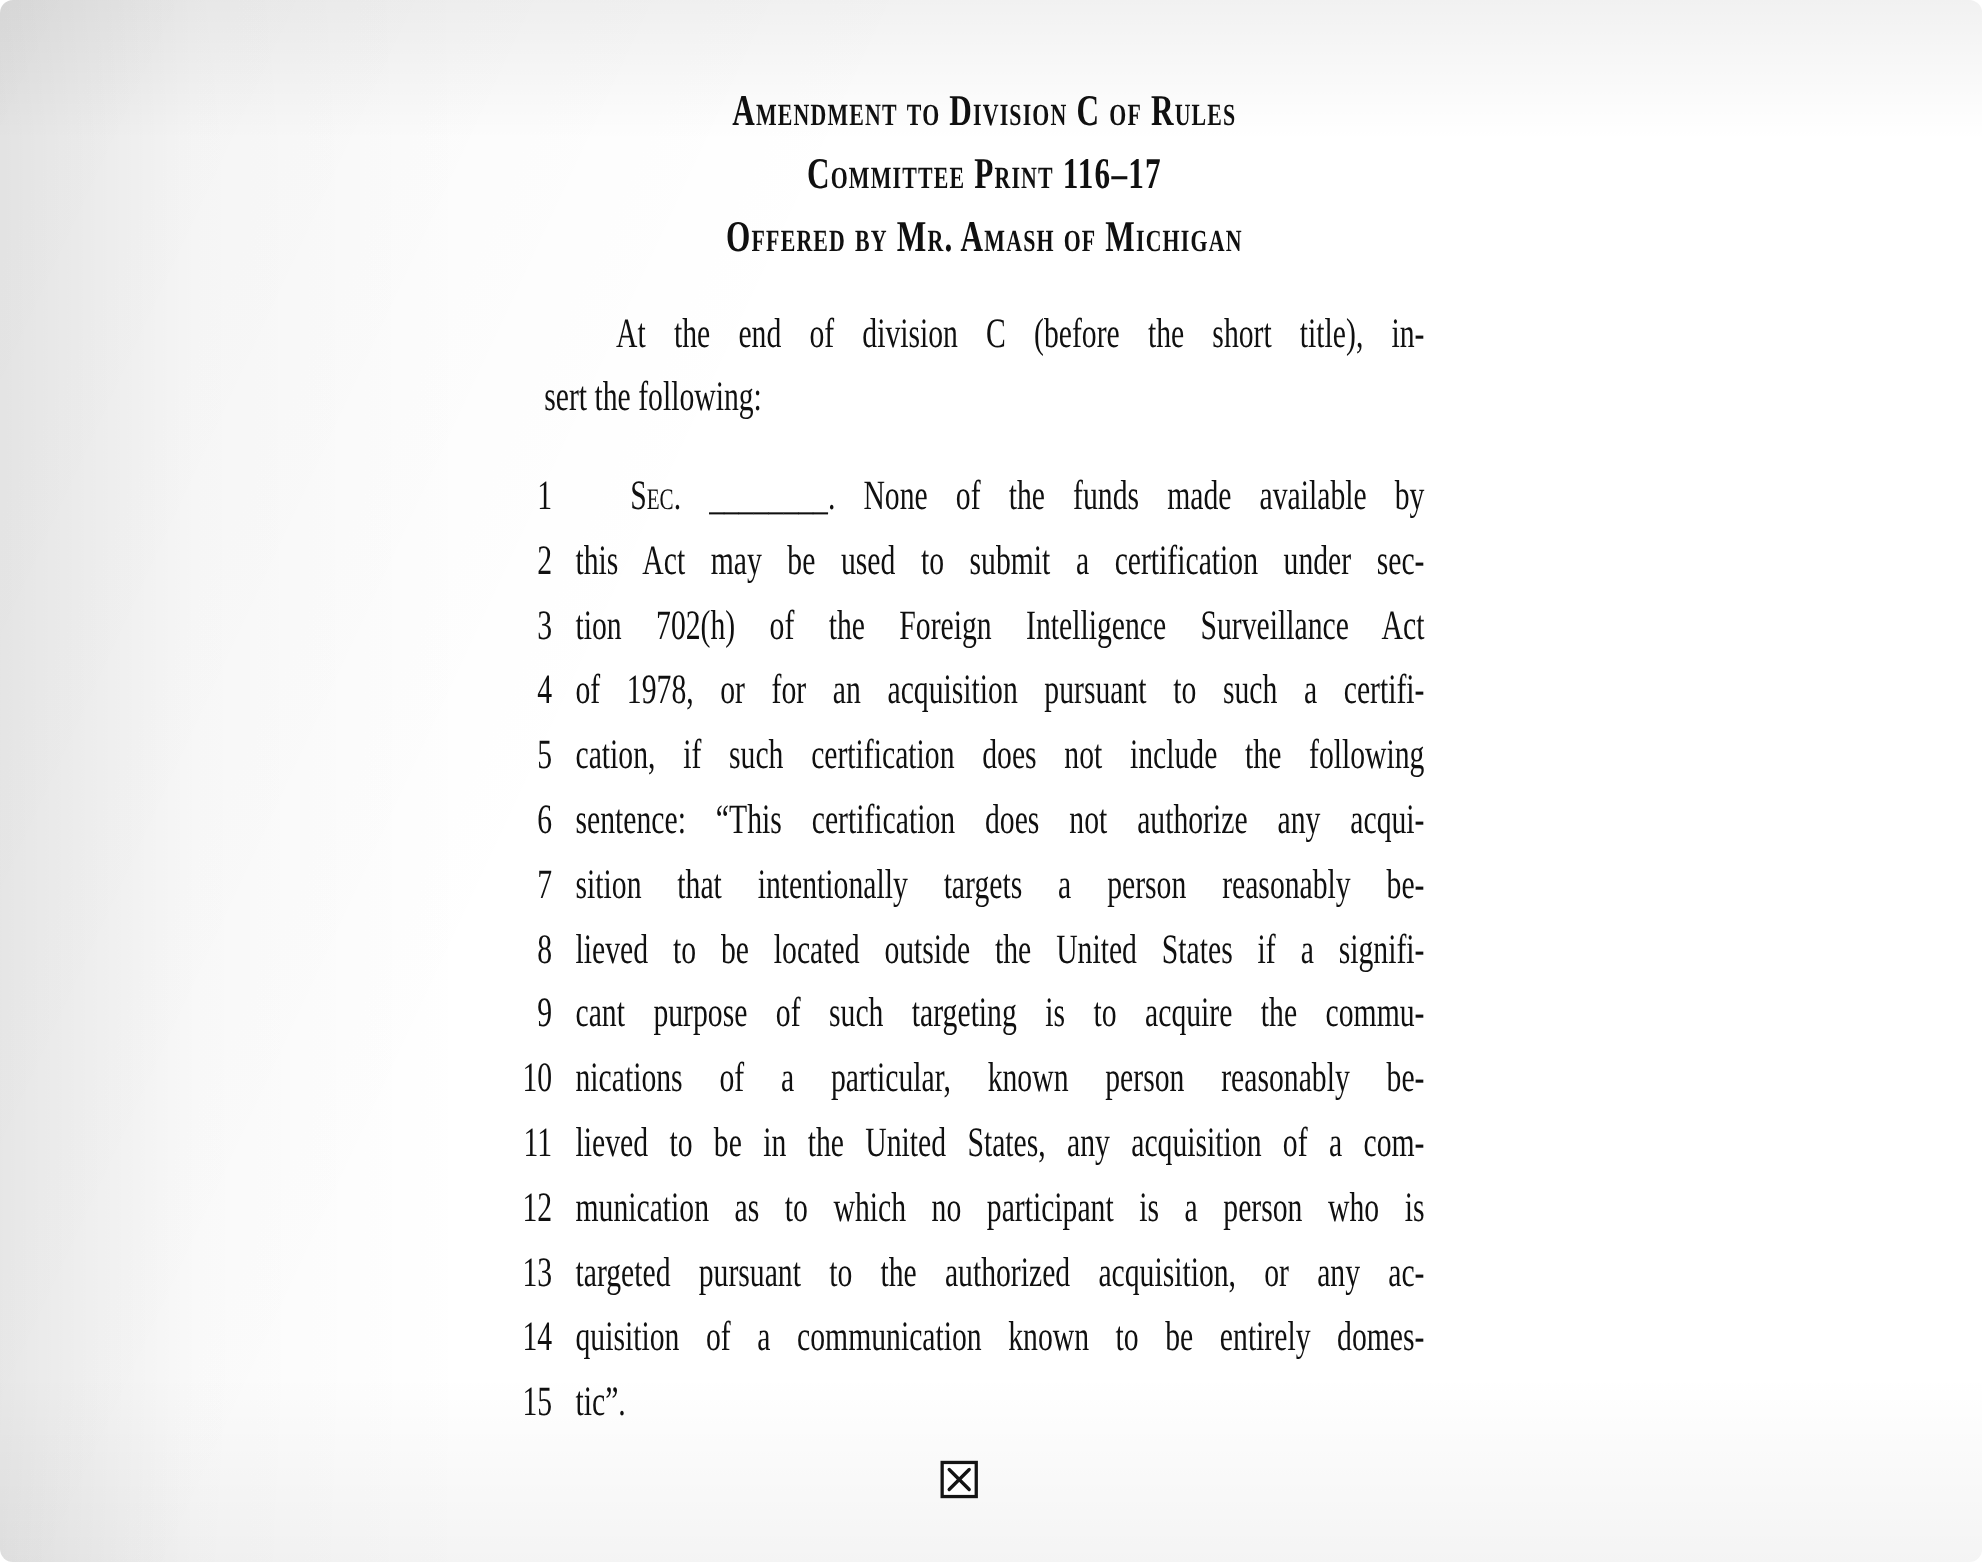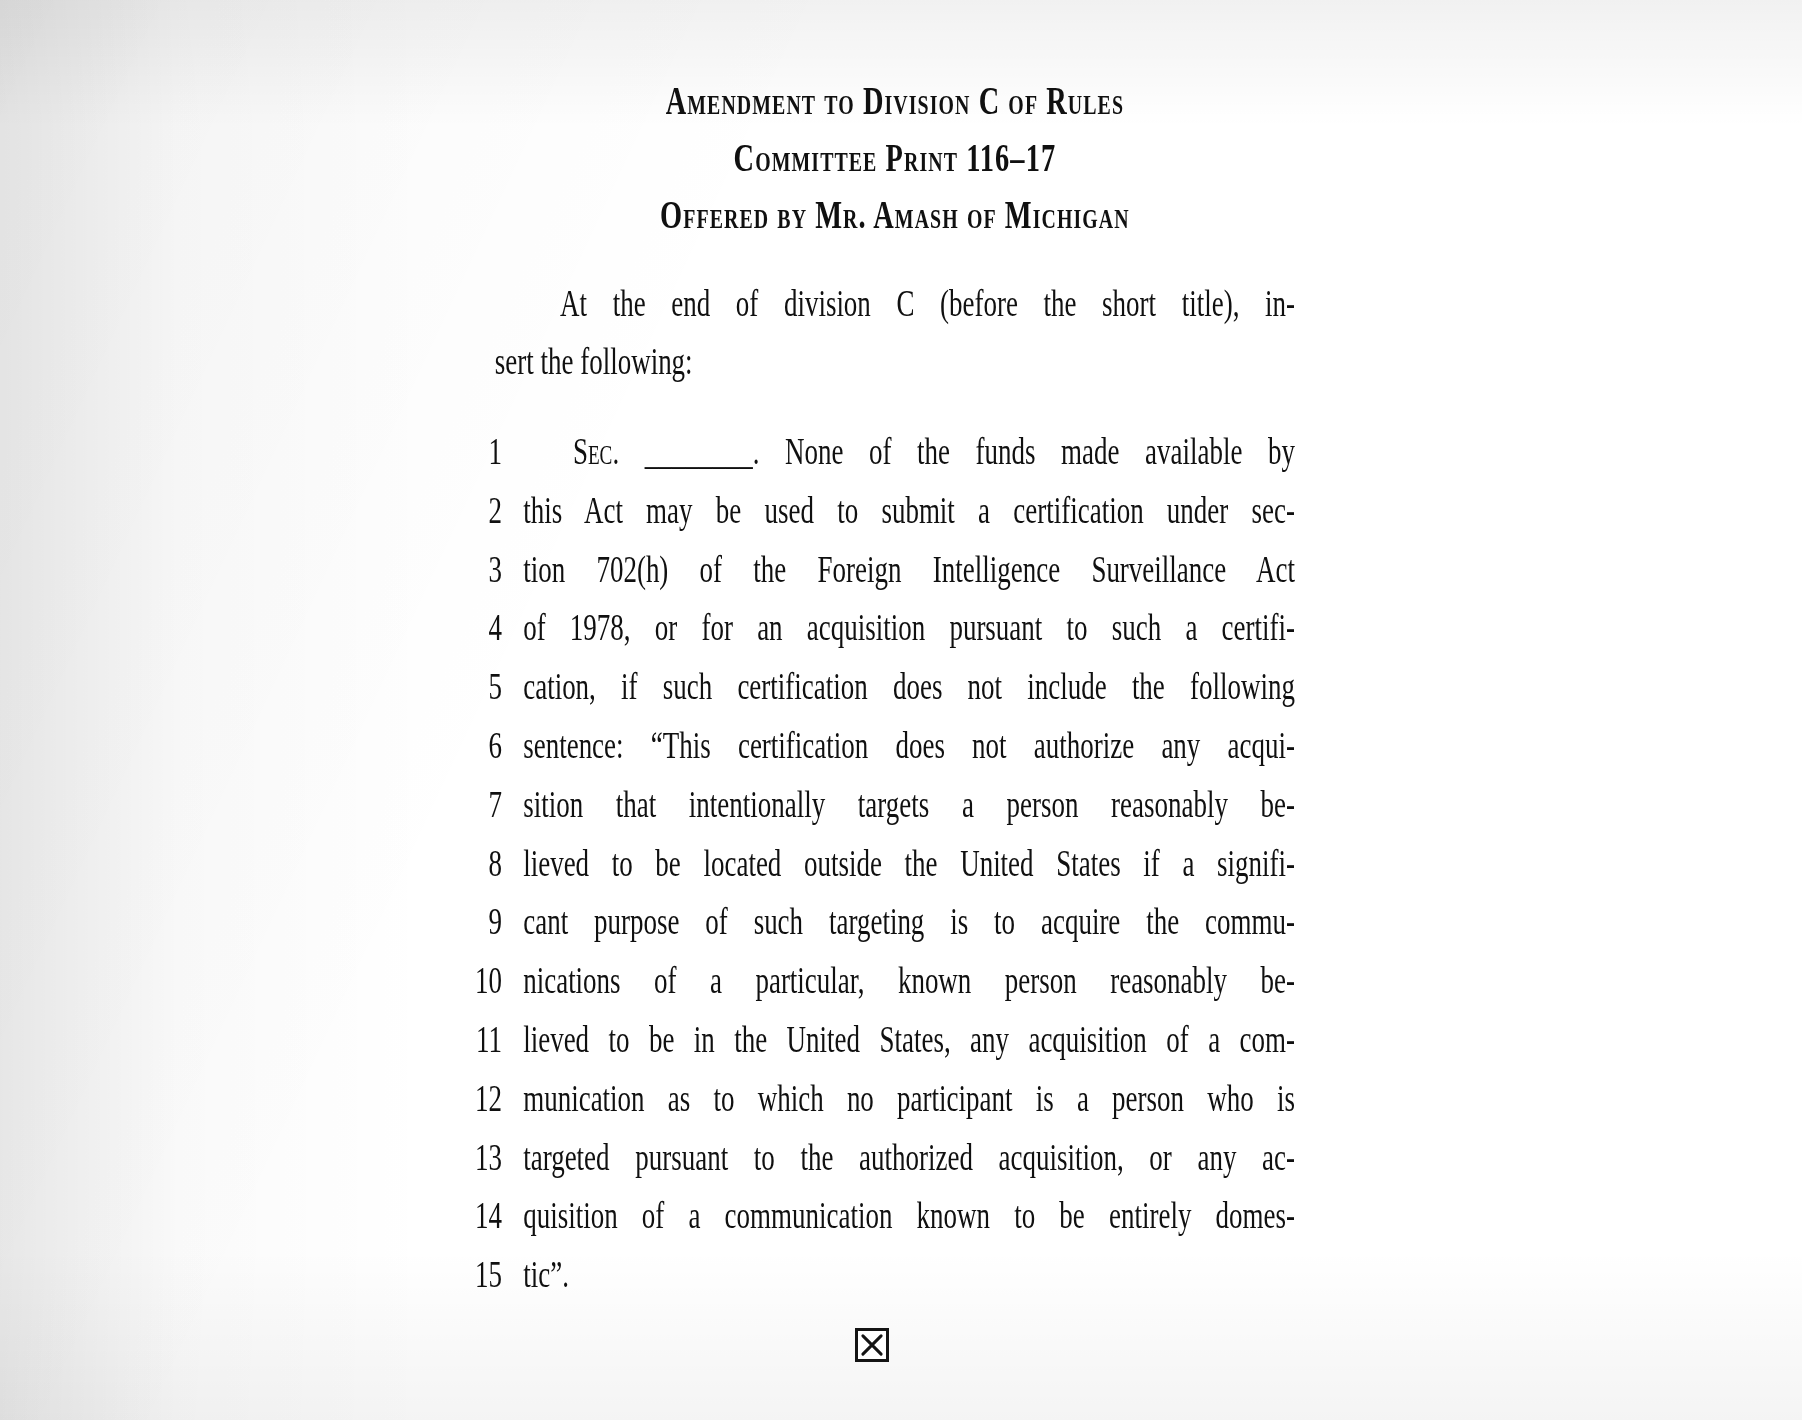--- a/index.html
+++ b/index.html
@@ -10,20 +10,21 @@
     overflow: hidden;
   }
   .page {
     position: relative;
     width: 1802px; height: 1420px;
     background:
       linear-gradient(to right, rgba(0,0,0,0.085) 0%, rgba(0,0,0,0.02) 10%, rgba(0,0,0,0) 24%),
       linear-gradient(to bottom, rgba(0,0,0,0.055) 0%, rgba(0,0,0,0) 9%, rgba(0,0,0,0) 88%, rgba(0,0,0,0.045) 100%),
       linear-gradient(115deg, rgba(0,0,0,0.03) 0%, rgba(0,0,0,0) 35%),
       #ffffff;
+    border-radius: 12px;
   }
   
   .content {
     position: absolute;
     left: 460px; top: 0;
     width: 1176px; height: 1420px;
     transform: scaleX(0.71);
     transform-origin: 0 0;
   }
   .doc-header {

